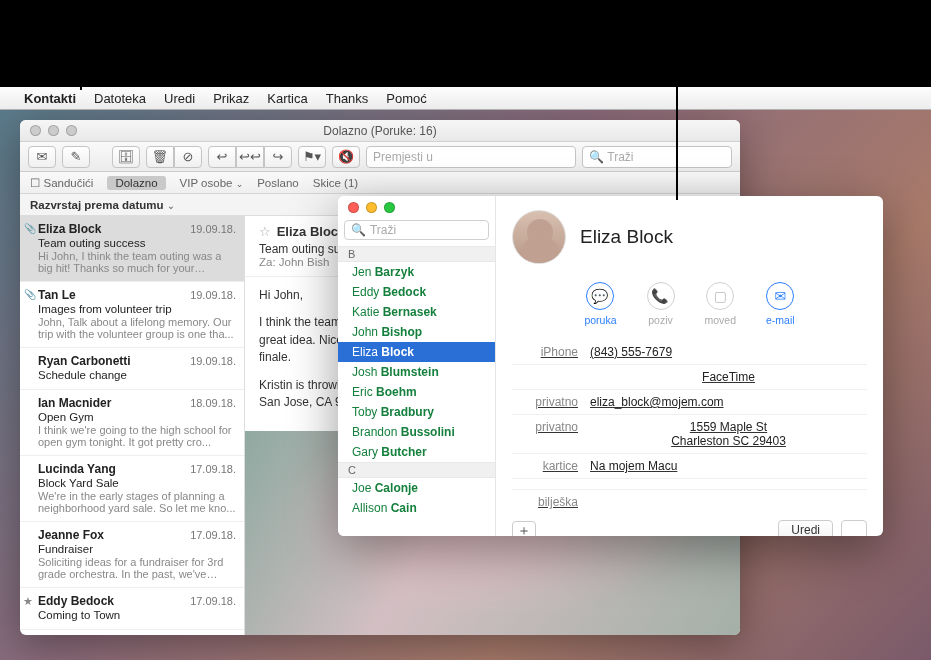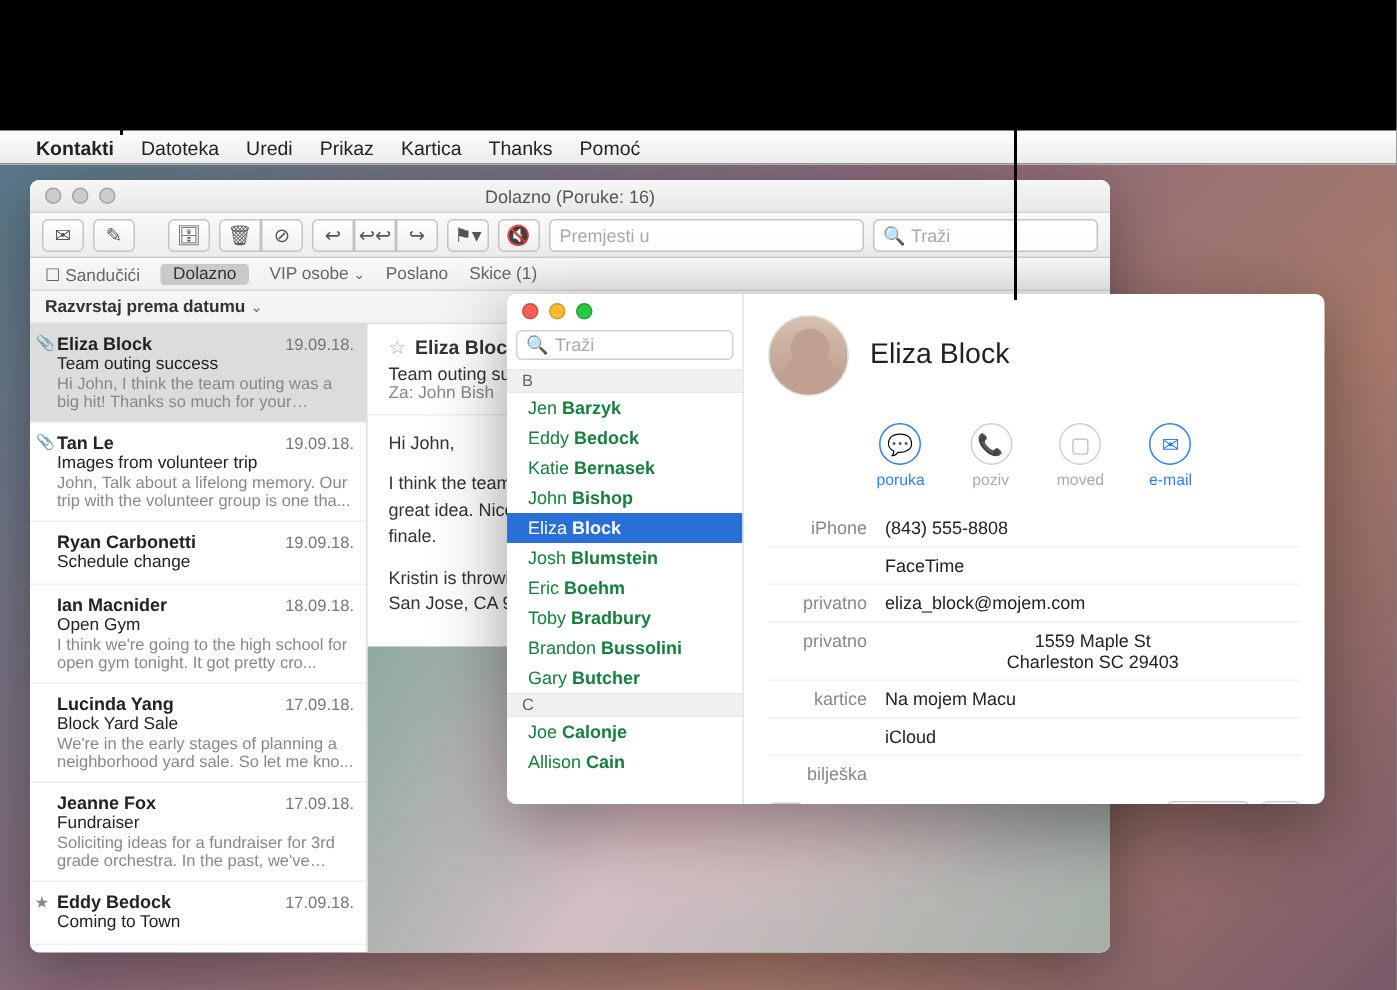--- a/index.html
+++ b/index.html
@@ -82,21 +82,21 @@
   .cw-avatar::after { content:""; position:absolute; left:14px; top:8px; width:26px; height:26px; border-radius:50%; background:#c0a090; box-shadow:0 22px 0 6px #c0a090;}
   .cw-name { font-size:19px; font-weight:400; color:#222;}
   .cw-actions { display:flex; gap:30px; justify-content:center; margin-bottom:14px;}
   .cw-act { display:flex; flex-direction:column; align-items:center; gap:4px; font-size:10.5px;}
   .cw-act .circ { width:28px; height:28px; border-radius:50%; border:1px solid #d0d0d0; display:flex; align-items:center; justify-content:center; font-size:14px;}
   .cw-act.blue .circ { border-color:#2a7fff; color:#2a7fff;}
   .cw-act.blue { color:#2a7fff;}
   .cw-act.gray { color:#aaa;} .cw-act.gray .circ{color:#bbb;}
 
   .cw-fields { flex:1;}
-  .cw-row { display:flex; padding:5px 0; border-top:1px solid #f0f0f0; font-size:12px;}
+  .cw-row { display:flex; padding:5px 0; border-top:1px solid #f0f0f0; font-size:12px;text-decoration:underline;}
   .cw-row:first-child{border-top:none;}
   .cw-row .lbl { width:78px; text-align:right; color:#888; padding-right:12px;}
   .cw-row .val { flex:1; color:#222;}
   .cw-footer { display:flex; justify-content:space-between; align-items:center; padding-top:6px;}
   .cw-footer .plus { width:24px; height:20px; border:1px solid #ccc; border-radius:4px; display:flex; align-items:center; justify-content:center; font-size:14px; color:#555;}
   .cw-footer .right { display:flex; gap:8px;}
   .cw-footer .ebtn { border:1px solid #ccc; border-radius:4px; padding:2px 12px; font-size:12px; background:linear-gradient(#fff,#f3f3f3);}
   .cw-footer .share { width:26px; height:22px; border:1px solid #ccc; border-radius:4px; display:flex; align-items:center; justify-content:center; font-size:13px;}
 </style>
 </head>
@@ -286,42 +286,41 @@
           <span>moved</span>
         </div>
       <div class="cw-act blue">
           <div class="circ">✉</div>
           <span>e-mail</span>
         </div>
     </div>
     <div class="cw-fields" id="cw-fields">
         <div class="cw-row">
           <div class="lbl">iPhone</div>
-          <div class="val" style="white-space: pre-line;">(843) 555-8808</div>
+          <div class="val" style="white-space: pre-line;">(843) 555-7679</div>
         </div>
         <div class="cw-row">
           <div class="lbl"></div>
-          <div class="val" style="white-space: pre-line;">FaceTime</div>
+          <div class="val" style="white-space: pre-line; text-align: center;">FaceTime</div>
         </div>
         <div class="cw-row">
           <div class="lbl">privatno</div>
           <div class="val" style="white-space: pre-line;">eliza_block@mojem.com</div>
         </div>
         <div class="cw-row">
           <div class="lbl">privatno</div>
           <div class="val" style="white-space: pre-line; text-align: center;">1559 Maple St
 Charleston SC 29403</div>
         </div>
         <div class="cw-row">
           <div class="lbl">kartice</div>
           <div class="val" style="white-space: pre-line;">Na mojem Macu</div>
         </div>
         <div class="cw-row">
           <div class="lbl"></div>
-          <div class="val" style="white-space: pre-line;">iCloud</div>
         </div>
         <div class="cw-row">
           <div class="lbl">bilješka</div>
           <div class="val" style="white-space: pre-line;"></div>
         </div>
       </div>
     <div class="cw-footer">
       <div class="plus">＋</div>
       <div class="right">
         <div class="ebtn">Uredi</div>

